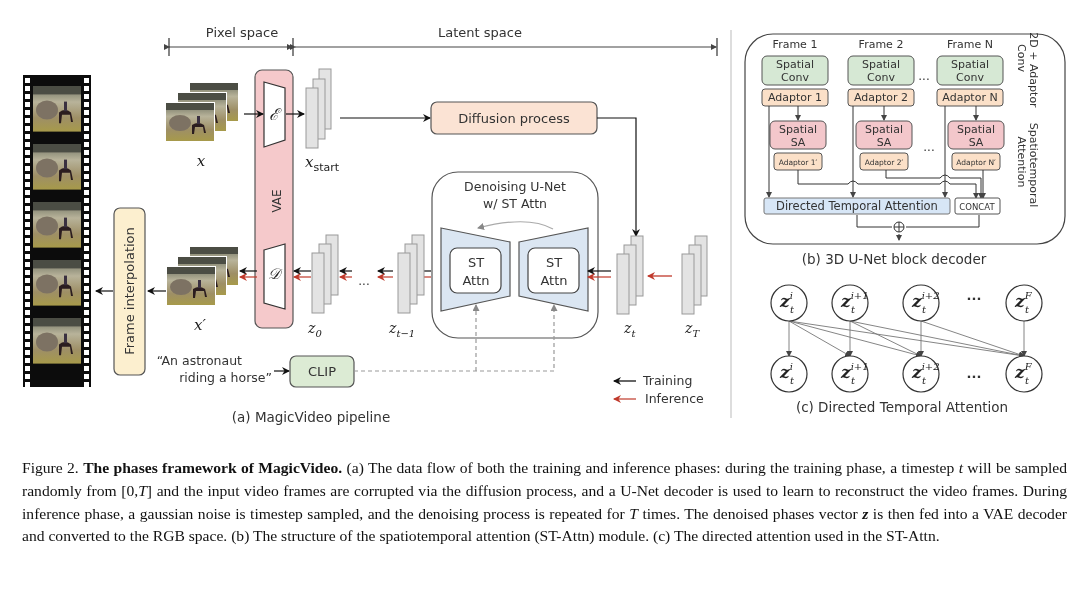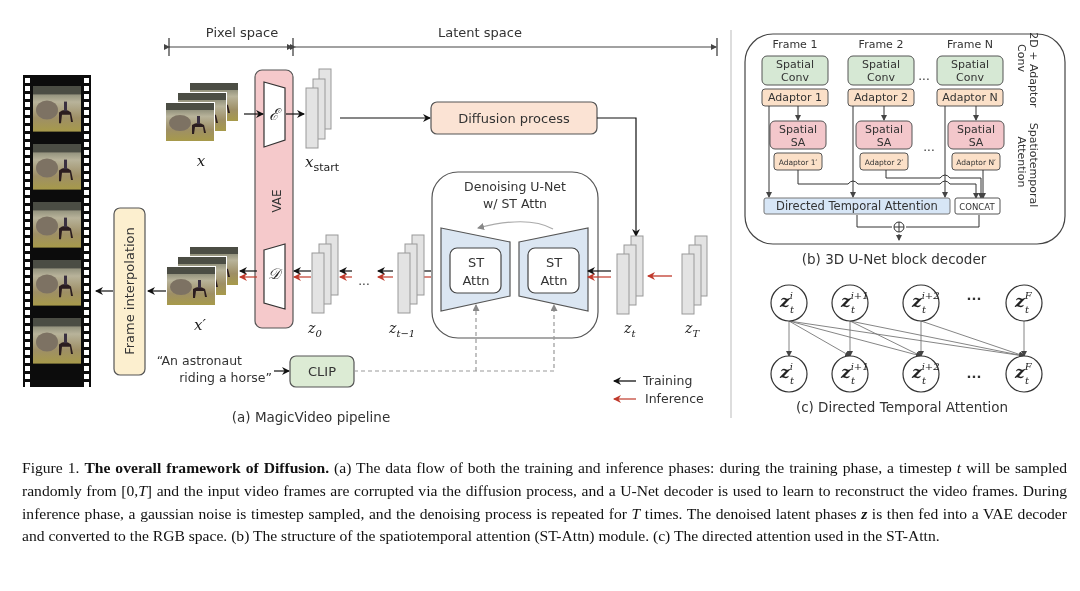--- a/index.html
+++ b/index.html
@@ -441,22 +441,22 @@
           <text x="1015" y="378" class="math" font-size="17" font-weight="bold"><tspan>z</tspan><tspan font-size="10" dy="-8" font-weight="normal">F</tspan><tspan font-size="10" x="1025" dy="14" font-weight="normal">t</tspan></text>
         </g>
       </g>
     <text class="lbl" x="974" y="300" font-size="13" text-anchor="middle" font-weight="bold">...</text>
     <text class="lbl" x="974" y="378" font-size="13" text-anchor="middle" font-weight="bold">...</text>
     <text class="lbl" x="902" y="412" font-size="13.5" text-anchor="middle">(c) Directed Temporal Attention</text>
   </g>
 </svg>
 
 <div class="caption">
-  <span>Figure 1.</span>
-  <b>The overall framework of Diffusion.</b>
+  <span>Figure 2.</span>
+  <b>The phases framework of MagicVideo.</b>
   <span>(a) The data flow of both the training and inference phases: during the training phase, a timestep</span>
   <i>t</i>
   <span>will be sampled randomly from [0,</span><i>T</i><span>] and the input video frames are corrupted via the diffusion process, and a U-Net decoder is used to learn to reconstruct the video frames. During inference phase, a gaussian noise is timestep sampled, and the denoising process is repeated for</span>
   <i>T</i>
-  <span>times. The denoised latent phases</span>
+  <span>times. The denoised phases vector</span>
   <b><i>z</i></b>
   <span>is then fed into a VAE decoder and converted to the RGB space. (b) The structure of the spatiotemporal attention (ST-Attn) module. (c) The directed attention used in the ST-Attn.</span>
 </div>
 
 </body></html>

